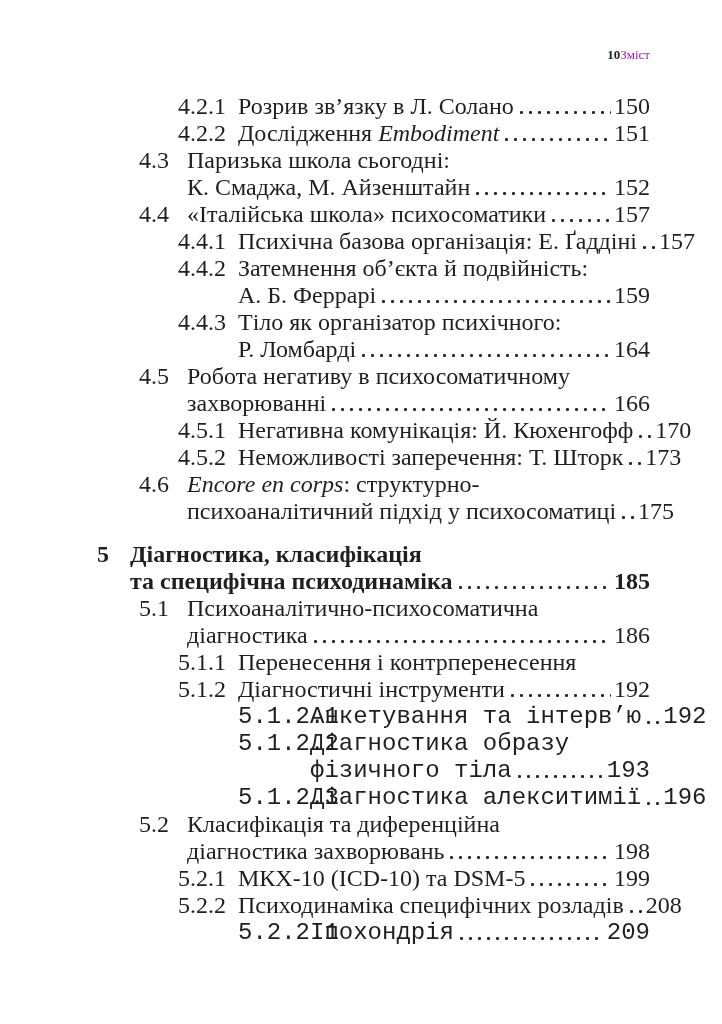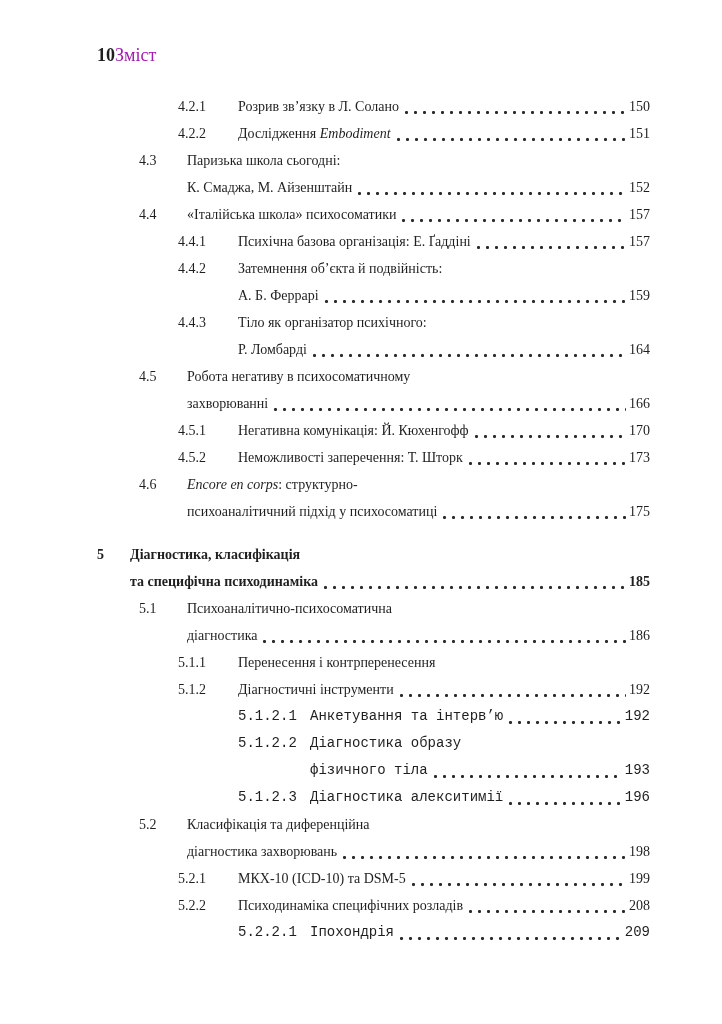--- a/index.html
+++ b/index.html
@@ -15,34 +15,34 @@
     height: 1024px;
     background: #ffffff;
     overflow: hidden;
   }
   .page-header {
     position: absolute;
     top: 46px;
     left: 97px;
     right: 72px;
     display: flex;
-    justify-content: flex-start;
+    justify-content: flex-end;
     align-items: baseline;
-    font-size: 18px;
+    font-size: 13px;
     line-height: 18px;
   }
   .page-header .folio { font-weight: bold; color: #1f1f1f; }
   .page-header .running-title { color: #a21caf; font-weight: normal; }
 
   .toc {
     position: absolute;
     top: 93px;
     left: 97px;
     right: 72px;
-    font-size: 14px;
+    font-size: 24px;
     line-height: 27px;
   }
   .entry { display: flex; }
   .entry .num { flex: none; }
   .entry-body { flex: 1; min-width: 0; }
 
   .level-1 { margin-left: 0; margin-top: 16px; }
   .level-1 .num { width: 33px; }
   .level-2 { margin-left: 42px; font-family: Liberation Serif, serif; }
   .level-2 .num { width: 48px; }

